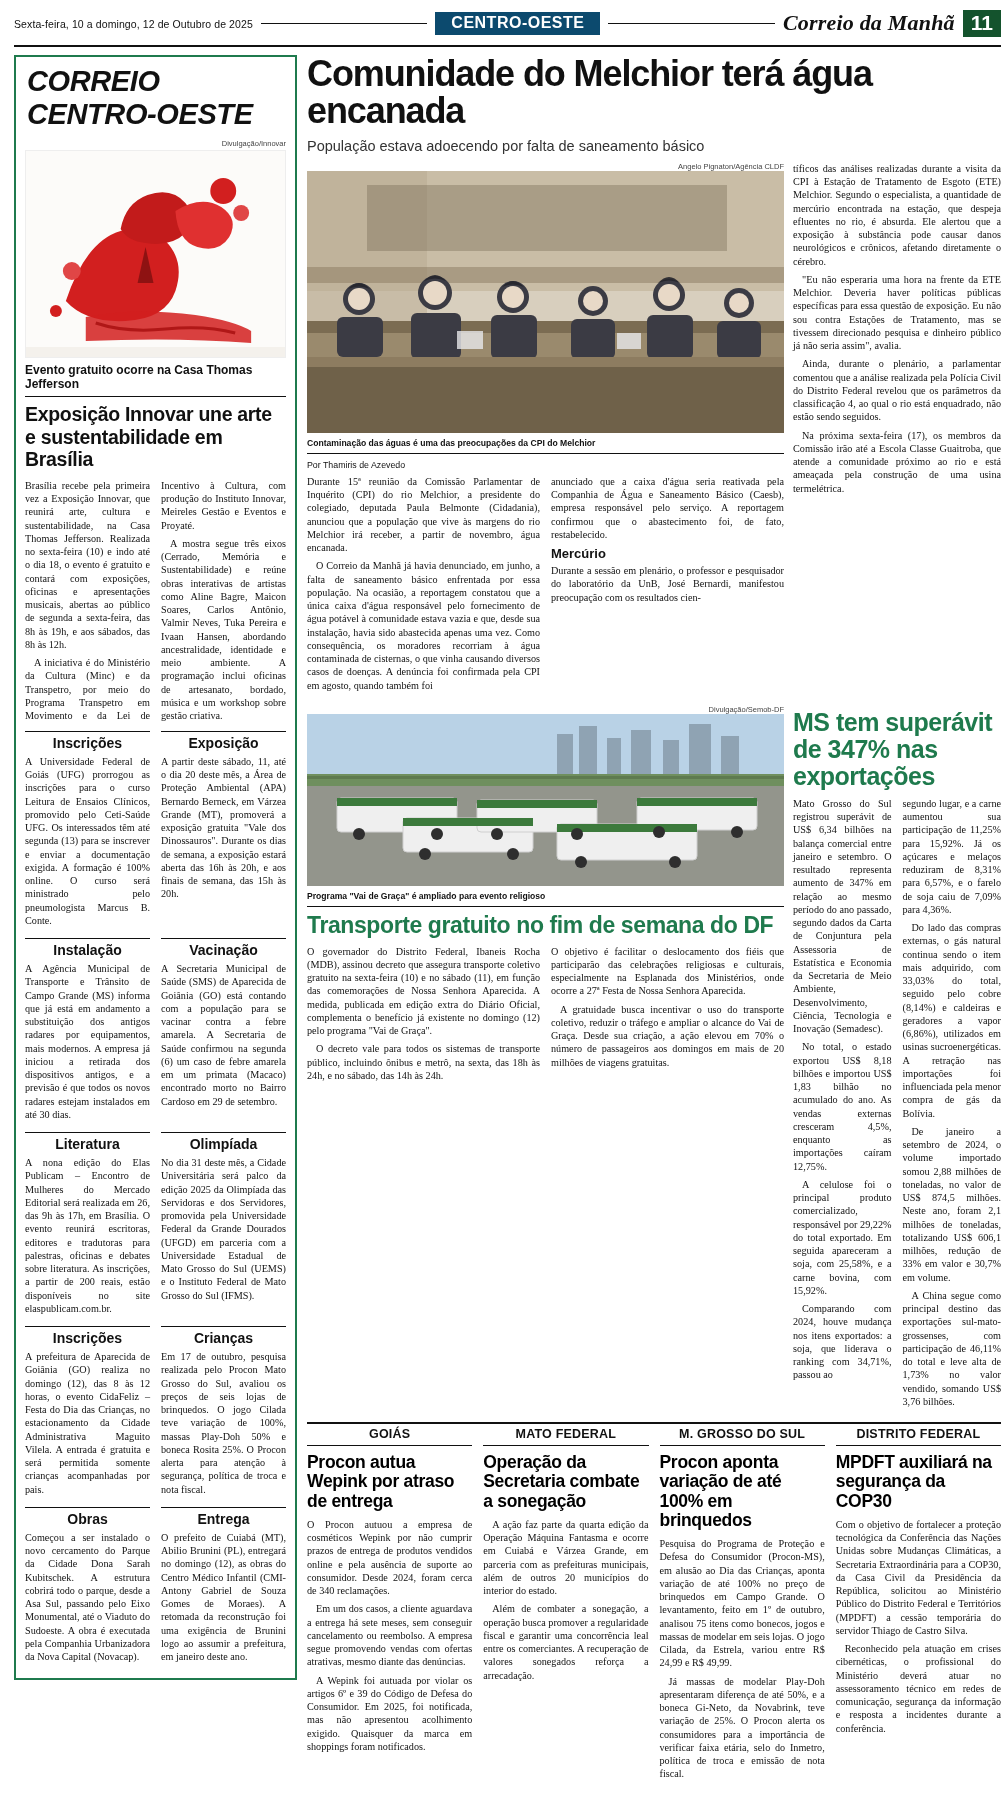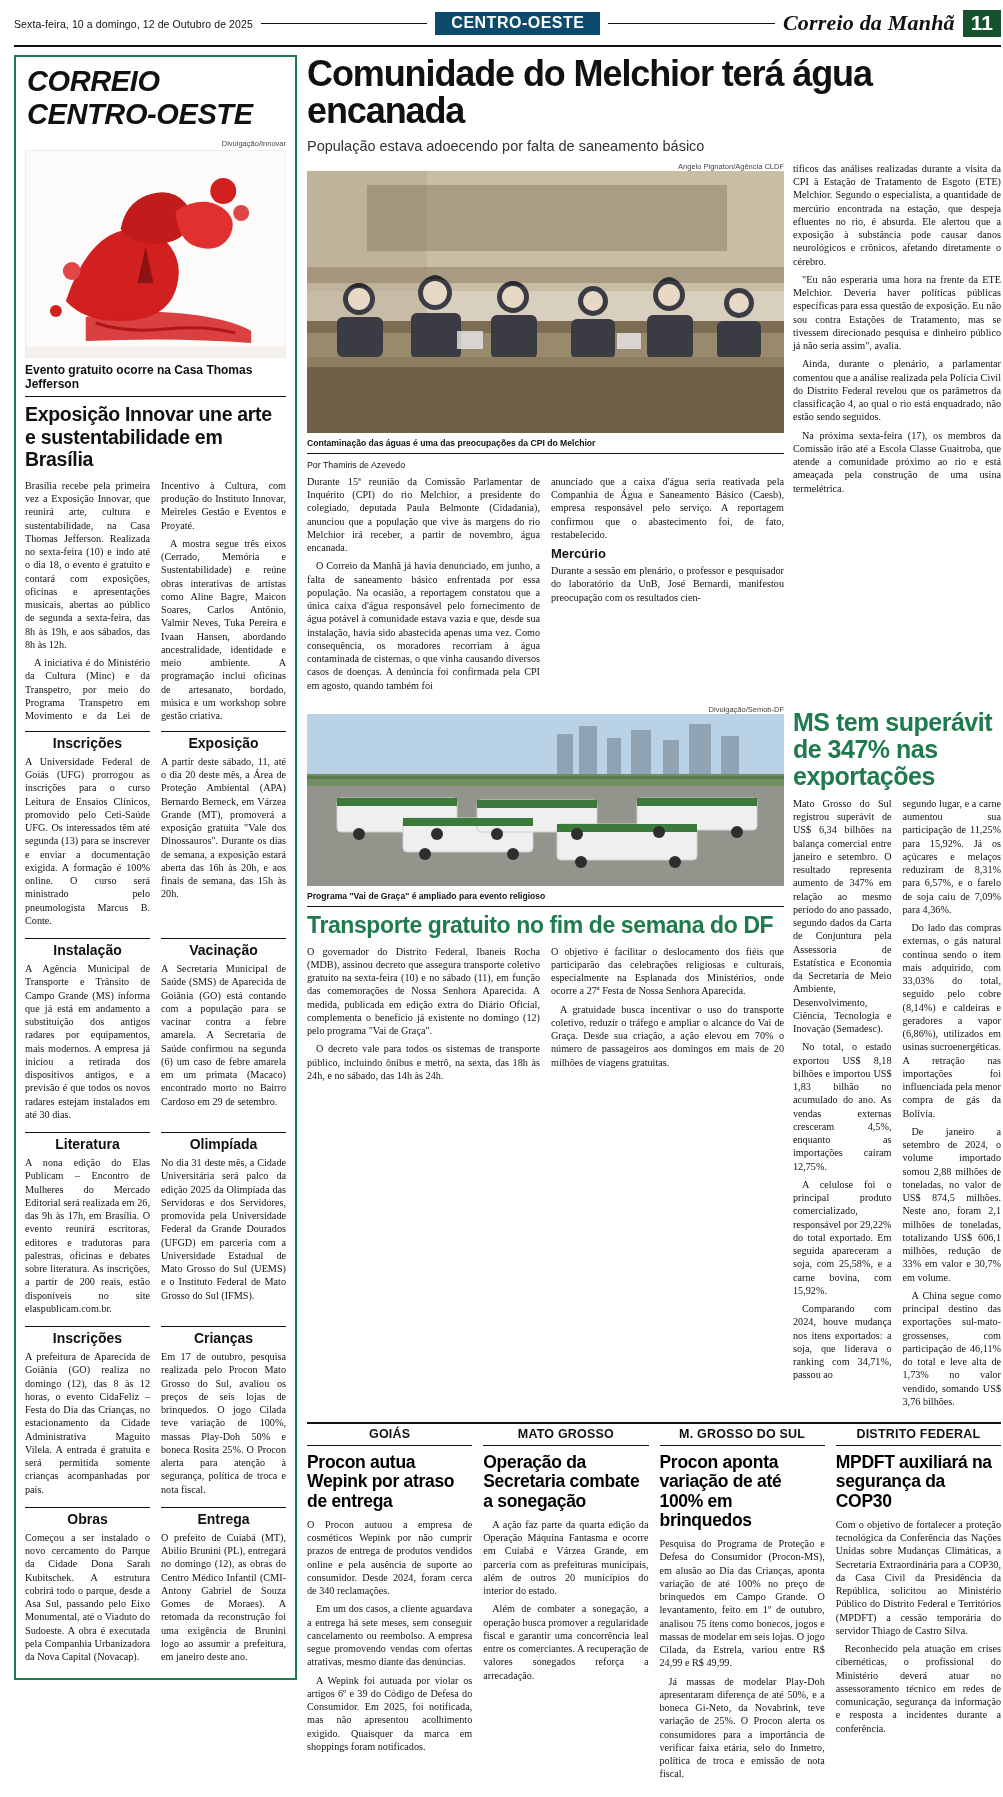--- a/index.html
+++ b/index.html
@@ -342,21 +342,21 @@
 
       <div class="bottom">
         <div class="bcol">
           <div class="bhead">GOIÁS</div>
           <div class="bheadline">Procon autua Wepink por atraso de entrega</div>
           <p class="t first">O Procon autuou a empresa de cosméticos Wepink por não cumprir prazos de entrega de produtos vendidos online e pela ausência de suporte ao consumidor. Desde 2024, foram cerca de 340 reclamações.</p>
           <p class="t">Em um dos casos, a cliente aguardava a entrega há sete meses, sem conseguir cancelamento ou reembolso. A empresa segue promovendo vendas com ofertas atrativas, mesmo diante das denúncias.</p>
           <p class="t">A Wepink foi autuada por violar os artigos 6º e 39 do Código de Defesa do Consumidor. Em 2025, foi notificada, mas não apresentou acolhimento exigido. Quaisquer da marca em shoppings foram notificados.</p>
         </div>
         <div class="bcol">
-          <div class="bhead">MATO GROSSO</div>
+          <div class="bhead">MATO FEDERAL</div>
           <div class="bheadline">Operação da Secretaria combate a sonegação</div>
           <p class="t">A ação faz parte da quarta edição da Operação Máquina Fantasma e ocorre em Cuiabá e Várzea Grande, em parceria com as prefeituras municipais, além de outros 20 municípios do interior do estado.</p>
           <p class="t">Além de combater a sonegação, a operação busca promover a regularidade fiscal e garantir uma concorrência leal entre os comerciantes. A recuperação de valores sonegados reforça a arrecadação.</p>
         </div>
         <div class="bcol">
           <div class="bhead">M. GROSSO DO SUL</div>
           <div class="bheadline">Procon aponta variação de até 100% em brinquedos</div>
           <p class="t first">Pesquisa do Programa de Proteção e Defesa do Consumidor (Procon-MS), em alusão ao Dia das Crianças, aponta variação de até 100% no preço de brinquedos em Campo Grande. O levantamento, feito em 1º de outubro, analisou 75 itens como bonecos, jogos e massas de modelar em seis lojas. O jogo Cilada, da Estrela, variou entre R$ 24,99 e R$ 49,99.</p>
           <p class="t">Já massas de modelar Play-Doh apresentaram diferença de até 50%, e a boneca Gi-Neto, da Novabrink, teve variação de 25%. O Procon alerta os consumidores para a importância de verificar faixa etária, selo do Inmetro, política de troca e emissão de nota fiscal.</p>
         </div>

